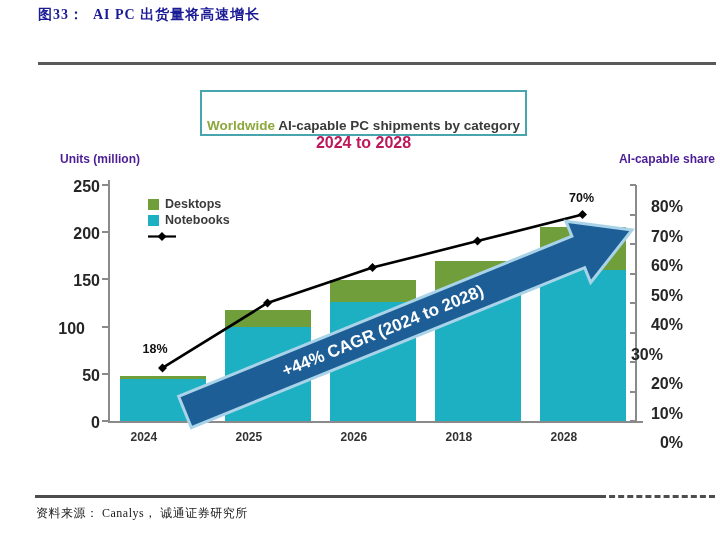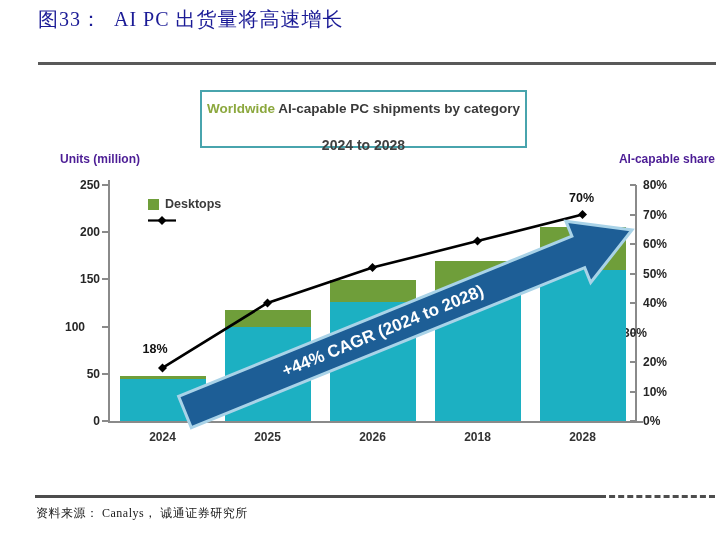--- a/index.html
+++ b/index.html
@@ -3,49 +3,49 @@
 <meta charset="utf-8">
 <style>
   html,body{margin:0;padding:0;}
   body{
     width:720px;height:558px;background:#ffffff;position:relative;
     font-family:"Liberation Sans", sans-serif;overflow:hidden;
   }
   .fig-title{
     position:absolute;left:38px;top:6px;
     font-family:"Liberation Serif", serif;
-    font-weight:normal;font-size:20px;color:#1b1b96;letter-spacing:1px;
+    font-weight:bold;font-size:14px;color:#1b1b96;letter-spacing:1px;
     white-space:pre;
   }
   .title-rule{
     position:absolute;left:38px;top:62px;width:678px;height:3px;background:#595959;
   }
   .chart-area{position:absolute;left:35px;top:80px;width:680px;height:405px;}
   .box-title{
-    position:absolute;left:165px;top:10px;width:327px;height:58px;
+    position:absolute;left:165px;top:10px;width:327px;height:46px;
     border:2px solid #48a4ad;background:#ffffff;text-align:center;
-    box-sizing:border-box;padding-top:9px;
+    box-sizing:border-box;padding-top:26px;
   }
   .box-title .l1{font-size:13.5px;font-weight:bold;color:#3a3a3a;}
   .box-title .l1 .ww{color:#8ca83e;}
-  .box-title .l2{font-size:14px;font-weight:bold;color:#404040;margin-top:21px;}
+  .box-title .l2{font-size:16px;font-weight:bold;color:#be185d;margin-top:1px;}
   .axis-title{position:absolute;top:72px;font-size:12px;font-weight:bold;color:#4c1d95;}
   .axis-title.left{left:25px;}
   .axis-title.right{left:530px;width:150px;text-align:right;}
   .legend{position:absolute;left:113px;top:116px;z-index:5;}
   .legend-row{display:flex;align-items:center;height:16px;}
   .legend-swatch{width:11px;height:11px;margin-right:6px;flex:0 0 auto;}
   .legend-label{font-size:12.5px;font-weight:bold;color:#3b3b3b;white-space:nowrap;}
   .plot-axis{position:absolute;background:#8a8a8a;}
   .tick-mark{position:absolute;background:#8a8a8a;width:6px;height:2px;}
-  .tick-label{position:absolute;font-size:12px;font-weight:bold;color:#262626;}
+  .tick-label{position:absolute;font-size:16px;font-weight:bold;color:#262626;}
   .tick-label.left{width:32px;text-align:right;}
-  .tick-label.right{width:40px;text-align:left;}
+  .tick-label.right{width:40px;text-align:right;margin-top:20px;}
   .bar-seg{position:absolute;}
-  .x-label{position:absolute;font-size:12px;font-weight:bold;color:#333333;width:64px;text-align:center;}
+  .x-label{position:absolute;font-size:12px;font-weight:bold;color:#333333;width:64px;}
   .pt-label{position:absolute;font-size:12.5px;font-weight:bold;color:#111111;z-index:6;text-align:center;}
   #overlay{position:absolute;left:0;top:0;z-index:4;pointer-events:none;}
   .src-rule{position:absolute;left:35px;top:495px;width:680px;display:flex;}
   .src-rule .solid{width:565px;border-top:3px solid #4d4d4d;}
   .src-rule .dashed{flex:1;border-top:3px dashed #4d4d4d;}
   .source{
     position:absolute;left:36px;top:505px;
     font-family:"Liberation Serif", serif;font-size:12px;color:#1a1a1a;letter-spacing:0.5px;
   }
 </style>
@@ -61,20 +61,24 @@
     <div class="l2">2024 to 2028</div>
   </div>
 
   <div class="axis-title left">Units (million)</div>
   <div class="axis-title right">AI-capable share</div>
 
   <div class="legend" id="legend">
       <div class="legend-row">
         <span class="legend-swatch" style="background: rgb(111, 158, 58);"></span>
         <span class="legend-label">Desktops</span>
+      </div>
+      <div class="legend-row">
+        <span class="legend-swatch" style="background: rgb(28, 176, 194);"></span>
+        <span class="legend-label">Notebooks</span>
       </div>
       <div class="legend-row">
         <svg width="28" height="11" style="margin-right: 5px;">
           <line x1="0" y1="5.5" x2="28" y2="5.5" stroke="#000000" stroke-width="2.2"></line>
           <path d="M14 1 L18.5 5.5 L14 10 L9.5 5.5 Z" fill="#000000"></path>
         </svg>
       </div>
     </div>
 
   <div id="plot-layer">

